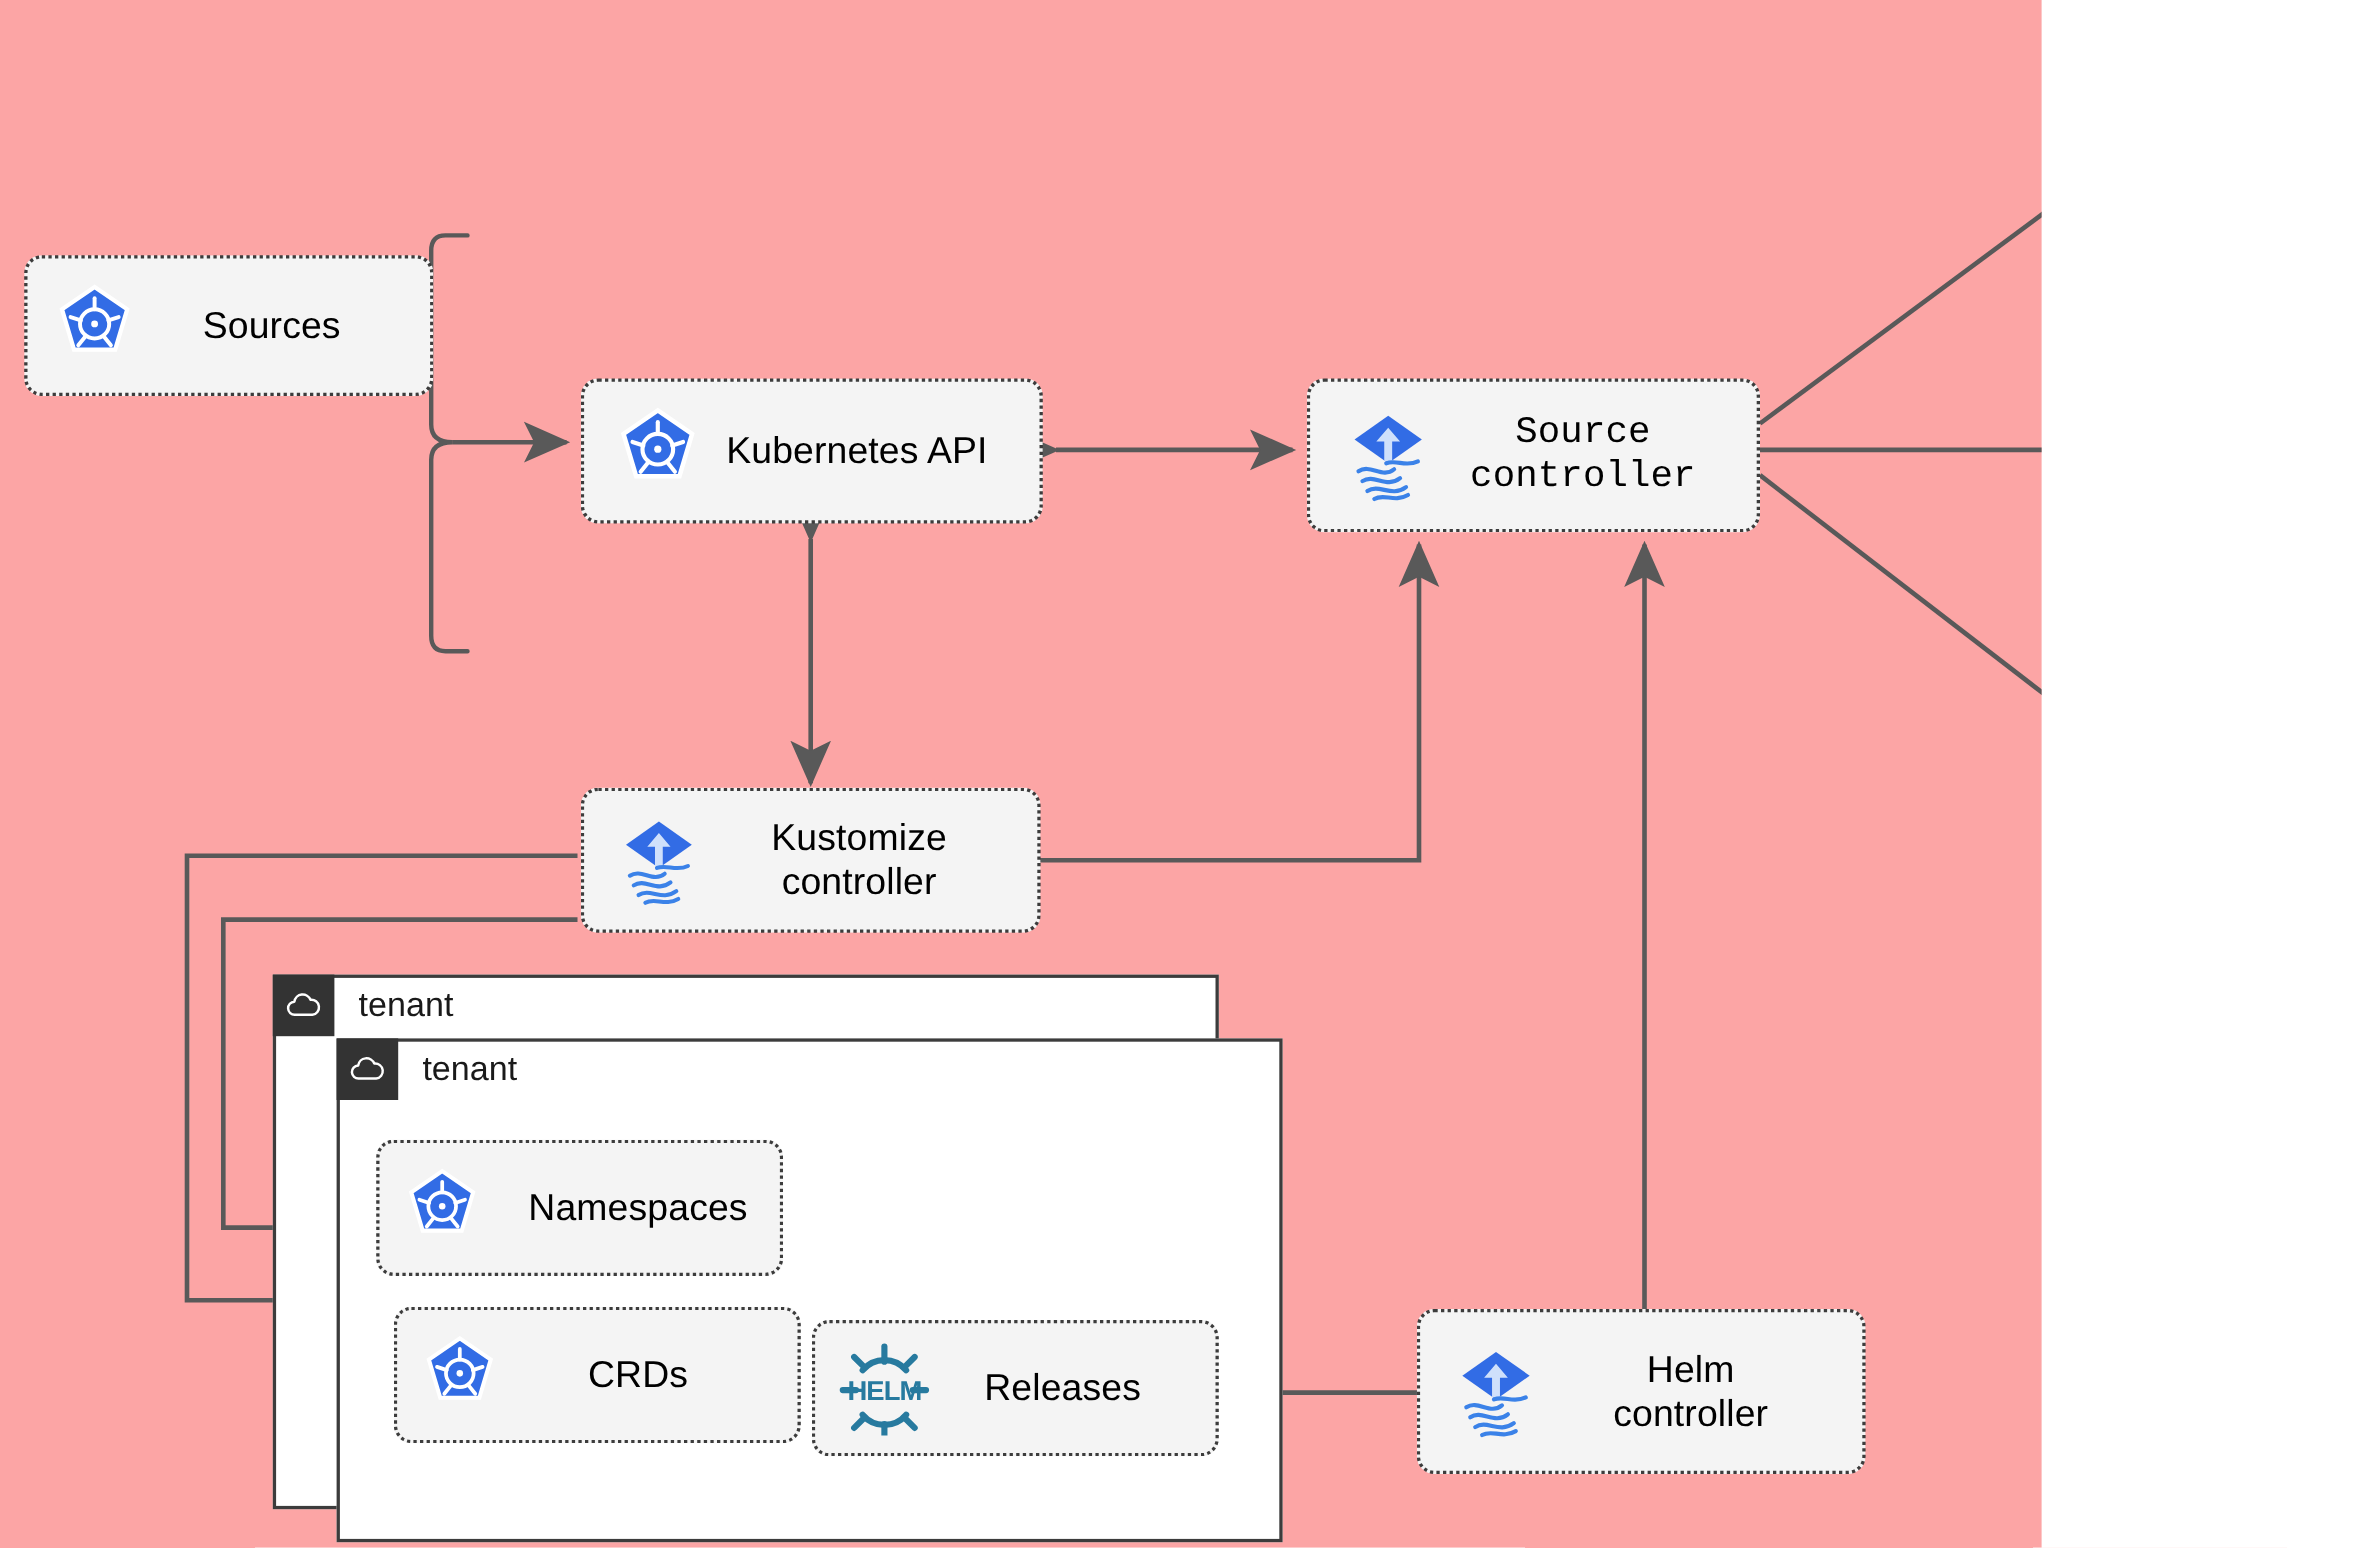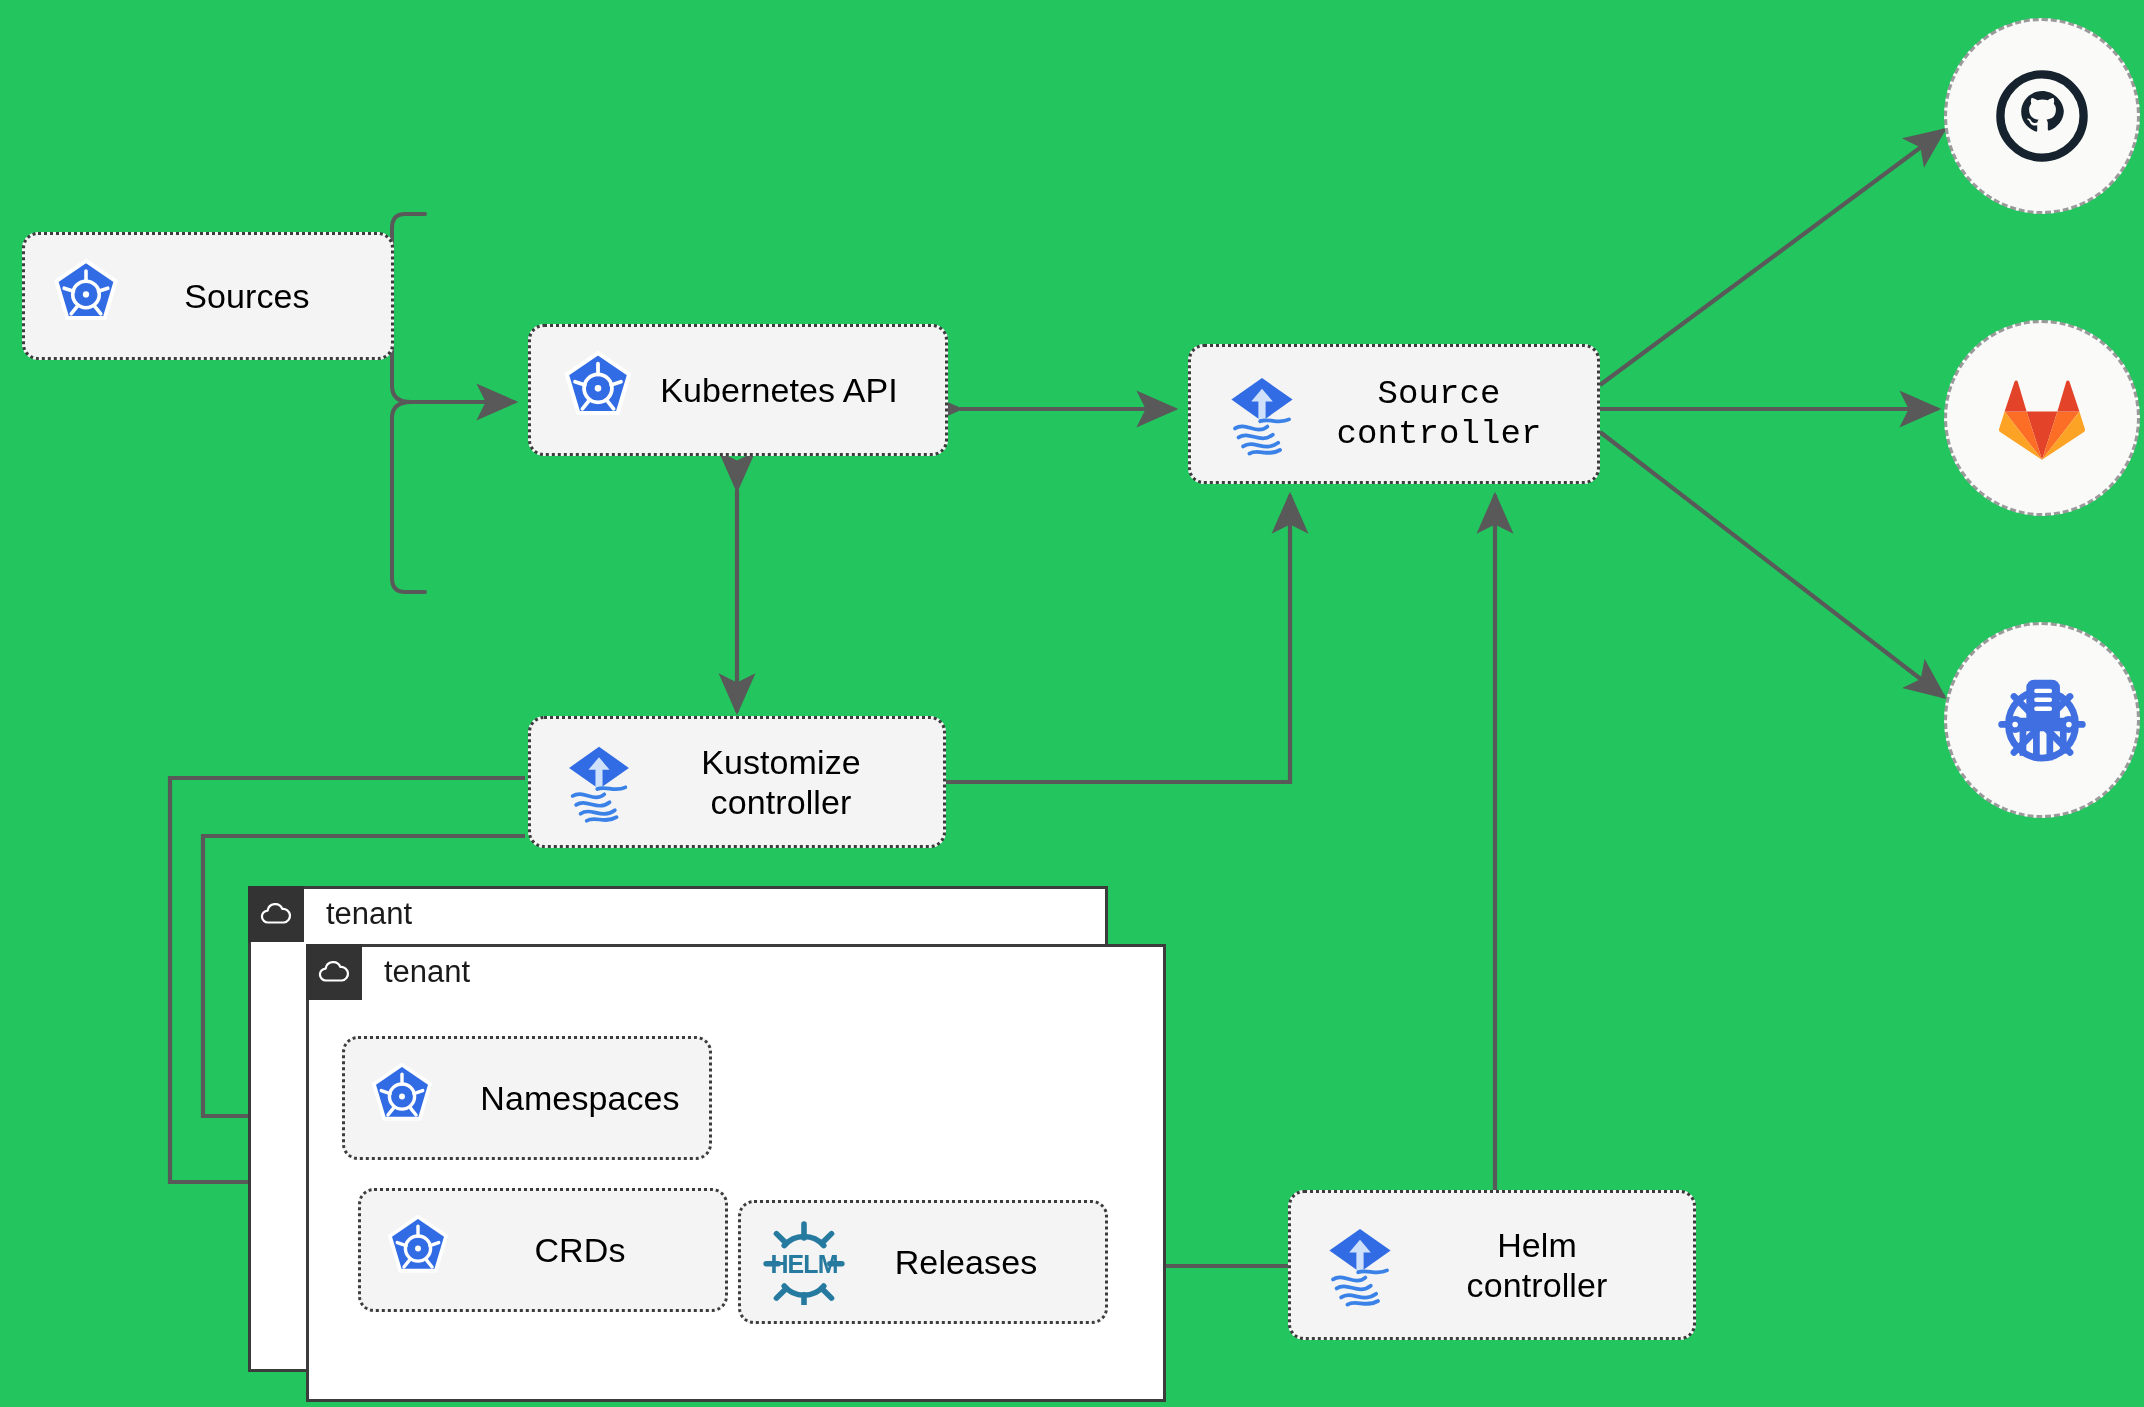--- a/index.html
+++ b/index.html
@@ -1,17 +1,17 @@
 <!DOCTYPE html>
 <html><head>
 <meta charset="utf-8">
 <style>
   html,body{margin:0;padding:0;background:#ffffff;}
   body{font-family:"Liberation Sans","DejaVu Sans",sans-serif;}
-  #stage{position:relative;width:2144px;height:1407px;background:#22c55e;overflow:hidden;}
+  #stage{position:relative;width:1856px;height:1407px;background:#fca5a5;overflow:hidden;}
   svg.layer{position:absolute;left:0;top:0;width:2144px;height:1407px;pointer-events:none;}
 
   .node{position:absolute;box-sizing:border-box;display:flex;align-items:center;
         background:#f4f4f4;border:3px dotted #3c3c3c;border-radius:16px;}
   .node .ico{flex:0 0 auto;display:flex;align-items:center;justify-content:center;}
   .node .lbl{flex:1 1 auto;text-align:center;color:#000;line-height:1.18;
              font-size:34px;letter-spacing:.1px;}
 
   .circ{position:absolute;box-sizing:border-box;border-radius:50%;
         background:#fafaf8;border:3px dashed #9a9a9a;
@@ -77,21 +77,21 @@
           <line x1="69" y1="73" x2="61" y2="63"></line>
           <line x1="31" y1="73" x2="39" y2="63"></line>
           <line x1="22" y1="40" x2="34" y2="44"></line>
         </g>
       </svg>
     </span>
     <span class="lbl">Sources</span>
   </div>
 
 
-  <div class="node" style="left:528px;top:324px;width:420px;height:132px;padding:0 26px;">
+  <div class="node" style="left:528px;top:344px;width:420px;height:132px;padding:0 26px;">
     <span class="ico">
       <svg width="82" height="82" viewBox="0 0 100 100">
         <polygon points="50,5 88,31 74,78 26,78 12,31" fill="#326CE5" stroke="#ffffff" stroke-width="5"></polygon>
         <g stroke="#ffffff" stroke-width="4.6" fill="none" stroke-linecap="round">
           <circle cx="50" cy="48" r="17"></circle>
           <circle cx="50" cy="48" r="4" fill="#ffffff" stroke="none"></circle>
           <line x1="50" y1="18" x2="50" y2="31"></line>
           <line x1="78" y1="40" x2="66" y2="44"></line>
           <line x1="69" y1="73" x2="61" y2="63"></line>
           <line x1="31" y1="73" x2="39" y2="63"></line>

